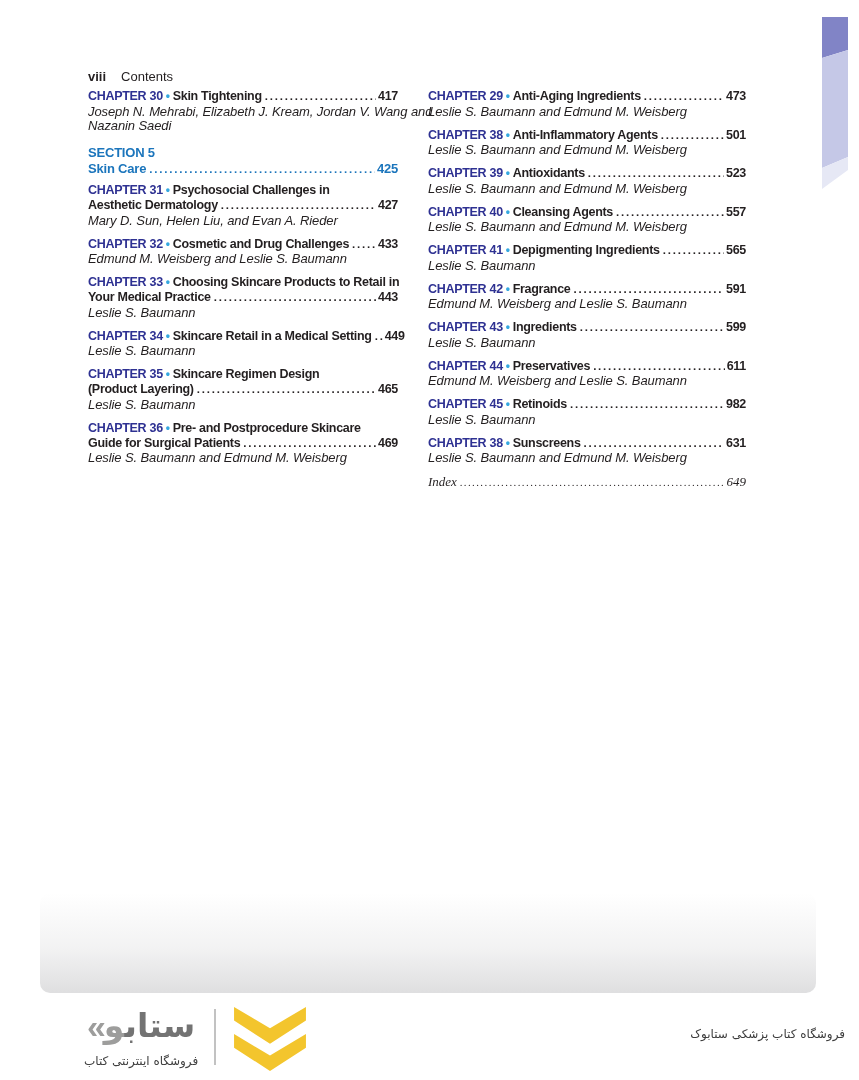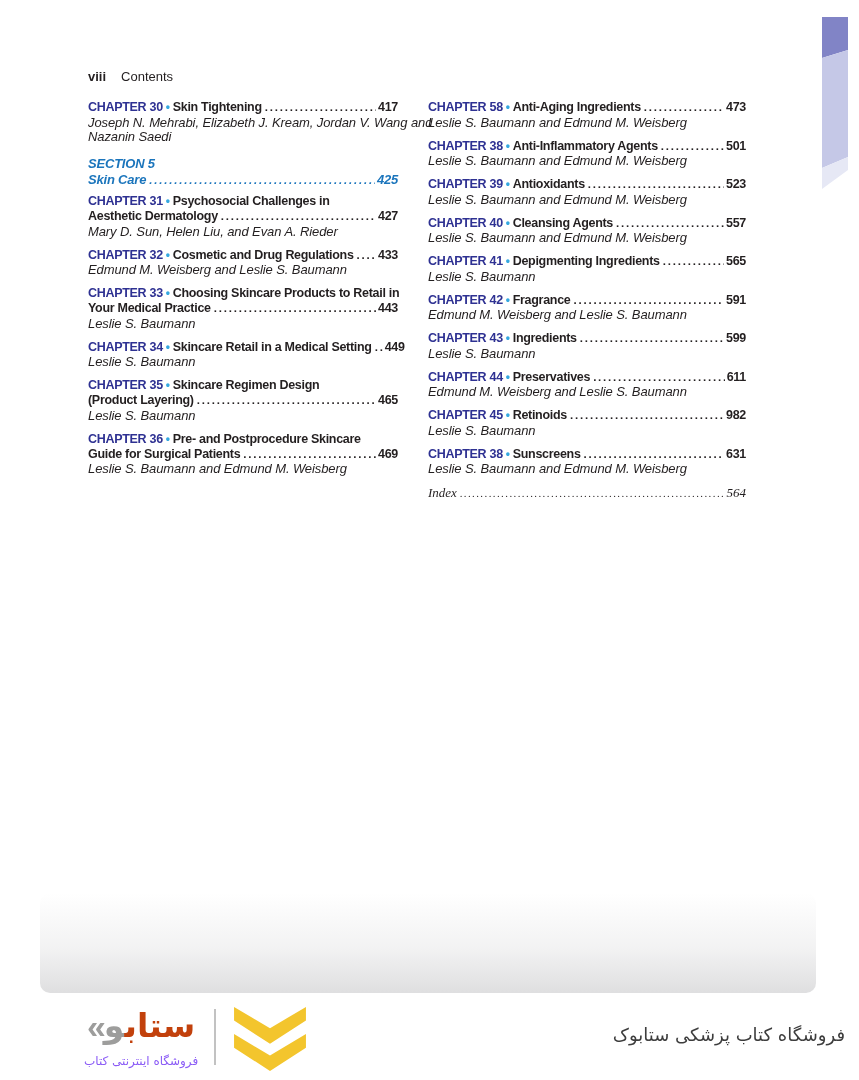--- a/index.html
+++ b/index.html
@@ -6,61 +6,61 @@
   body{
     width:859px;height:1080px;position:relative;overflow:hidden;
     background:#ffffff;font-family:"Liberation Sans",sans-serif;color:#231f20;
   }
   
   .page-header{position:absolute;top:69px;left:88px;font-size:13px;display:flex;gap:15px;align-items:baseline;}
   .folio{font-weight:bold;text-align:center;}
   
   .ribbon{position:absolute;top:17px;right:11px;width:26px;height:172px;}
   
-  .columns{position:absolute;top:100px;left:88px;width:658px;display:flex;gap:30px;}
+  .columns{position:absolute;top:89px;left:88px;width:658px;display:flex;gap:30px;}
   .col{display:block;}
   .col.left{width:310px;}
   .col.right{width:318px;}
   .entry{margin-bottom:9.5px;}
   .ch-head{font-weight:bold;font-size:12.5px;letter-spacing:-0.3px;line-height:15px;white-space:nowrap;}
   .ch-label{color:#2E3192;}
   .bullet{color:#35A8E0;padding:0 3px;font-size:12px;}
   .entry-line{display:flex;align-items:baseline;white-space:nowrap;}
   .leader{flex:1;overflow:hidden;white-space:nowrap;letter-spacing:1.8px;font-size:11.5px;min-width:8px;margin:0 2px 0 3px;}
   .page-num{font-weight:bold;}
   .authors{font-style:italic;font-size:13px;line-height:12.5px;margin-top:1.5px;white-space:nowrap;letter-spacing:-0.1px;}
   .sec-head{font-weight:bold;font-size:13px;line-height:15.5px;color:#1B75BC;letter-spacing:-0.2px;}
-  .section{margin-top:13px;margin-bottom:6px;font-style:italic;}
+  .section{margin-top:13px;margin-bottom:6px;}
   .section .leader,.section .page-num{color:#1B75BC;}
   .index-entry{font-family:"Liberation Serif",serif;font-style:italic;font-size:13px;margin-top:3px;align-items:center;}
   .index-entry .leader{font-weight:normal;letter-spacing:1.4px;font-size:11px;}
   .index-entry .page-num{font-weight:normal;}
   
   .scan-shadow{
     position:absolute;left:40px;top:893px;width:776px;height:100px;border-radius:10px;
     background:linear-gradient(180deg, rgba(130,130,135,0) 0%, rgba(130,130,135,0.10) 55%, rgba(120,120,125,0.24) 100%);
   }
   
   .footer{
     position:absolute;left:0;top:993px;width:859px;height:87px;background:#ffffff;
     display:flex;align-items:center;justify-content:space-between;box-sizing:border-box;
     padding:0 14px 0 84px;
   }
   .logo-group{display:flex;align-items:center;}
   .wordmark-block{display:flex;flex-direction:column;align-items:center;}
   .wordmark-row{display:flex;align-items:center;}
   .kaf-mark{color:#9D9D9C;font-weight:bold;font-size:34px;line-height:34px;letter-spacing:-4px;margin-right:2px;}
   .wordmark{font-family:"DejaVu Sans",sans-serif;font-weight:bold;font-size:33px;line-height:40px;direction:rtl;}
-  .wm-y{color:#c2410c;}
+  .wm-y{color:#737373;}
   .wm-g{color:#9D9D9C;}
-  .logo-tagline{font-family:"DejaVu Sans",sans-serif;font-size:12px;color:#8b5cf6;margin-top:8px;direction:rtl;}
+  .logo-tagline{font-family:"DejaVu Sans",sans-serif;font-size:12px;color:#404040;margin-top:8px;direction:rtl;}
   .logo-divider{width:2px;height:56px;background:#c2c2c2;margin:0 14px 0 16px;}
   .emblem{display:block;}
   .footer-right{text-align:right;}
-  .store-line{font-family:"DejaVu Sans",sans-serif;font-size:18px;color:#3d3d3d;direction:rtl;margin-bottom:5px;}
+  .store-line{font-family:"DejaVu Sans",sans-serif;font-size:12px;color:#3d3d3d;direction:rtl;margin-bottom:5px;}
   .url-line{font-size:25px;font-weight:bold;color:#2e2e2e;letter-spacing:10px;margin-right:-10px;white-space:nowrap;}
   .url-y{color:#F3C52D;}
 </style>
 </head>
 <body>
 
 <div class="page-header">
   <span class="folio">viii</span>
   <span>Contents</span>
 </div>
@@ -98,21 +98,21 @@
           <span>Aesthetic Dermatology</span>
           <span class="leader">................................................................................................................................................................</span>
           <span class="page-num">427</span>
         </div>
         <div class="authors">Mary D. Sun, Helen Liu, and Evan A. Rieder</div>
       </div>
       <div class="entry">
         <div class="ch-head entry-line">
           <span class="ch-label">CHAPTER 32</span>
           <span class="bullet">•</span>
-          <span>Cosmetic and Drug Regulations</span>
+          <span>Cosmetic and Drug Challenges</span>
           <span class="leader">................................................................................................................................................................</span>
           <span class="page-num">433</span>
         </div>
         <div class="authors">Edmund M. Weisberg and Leslie S. Baumann</div>
       </div>
       <div class="entry">
         <div class="ch-head"><span class="ch-label">CHAPTER 33</span><span class="bullet">•</span><span>Choosing Skincare Products to Retail in</span></div>
         <div class="ch-head entry-line">
           <span>Your Medical Practice</span>
           <span class="leader">................................................................................................................................................................</span>
@@ -145,21 +145,21 @@
           <span>Guide for Surgical Patients</span>
           <span class="leader">................................................................................................................................................................</span>
           <span class="page-num">469</span>
         </div>
         <div class="authors">Leslie S. Baumann and Edmund M. Weisberg</div>
       </div>
     </div>
   <div class="col right" id="col-1">
       <div class="entry">
         <div class="ch-head entry-line">
-          <span class="ch-label">CHAPTER 58</span>
+          <span class="ch-label">CHAPTER 29</span>
           <span class="bullet">•</span>
           <span>Anti-Aging Ingredients</span>
           <span class="leader">................................................................................................................................................................</span>
           <span class="page-num">473</span>
         </div>
         <div class="authors">Leslie S. Baumann and Edmund M. Weisberg</div>
       </div>
       <div class="entry">
         <div class="ch-head entry-line">
           <span class="ch-label">CHAPTER 38</span>
@@ -246,21 +246,21 @@
           <span class="bullet">•</span>
           <span>Sunscreens</span>
           <span class="leader">................................................................................................................................................................</span>
           <span class="page-num">631</span>
         </div>
         <div class="authors">Leslie S. Baumann and Edmund M. Weisberg</div>
       </div>
       <div class="index-entry entry-line">
         <span>Index</span>
         <span class="leader">................................................................................................................................................................</span>
-        <span class="page-num">564</span>
+        <span class="page-num">649</span>
       </div>
     </div>
 </div>
 
 <div class="scan-shadow"></div>
 
 <div class="footer">
   <div class="logo-group">
     <div class="wordmark-block">
       <div class="wordmark-row">

